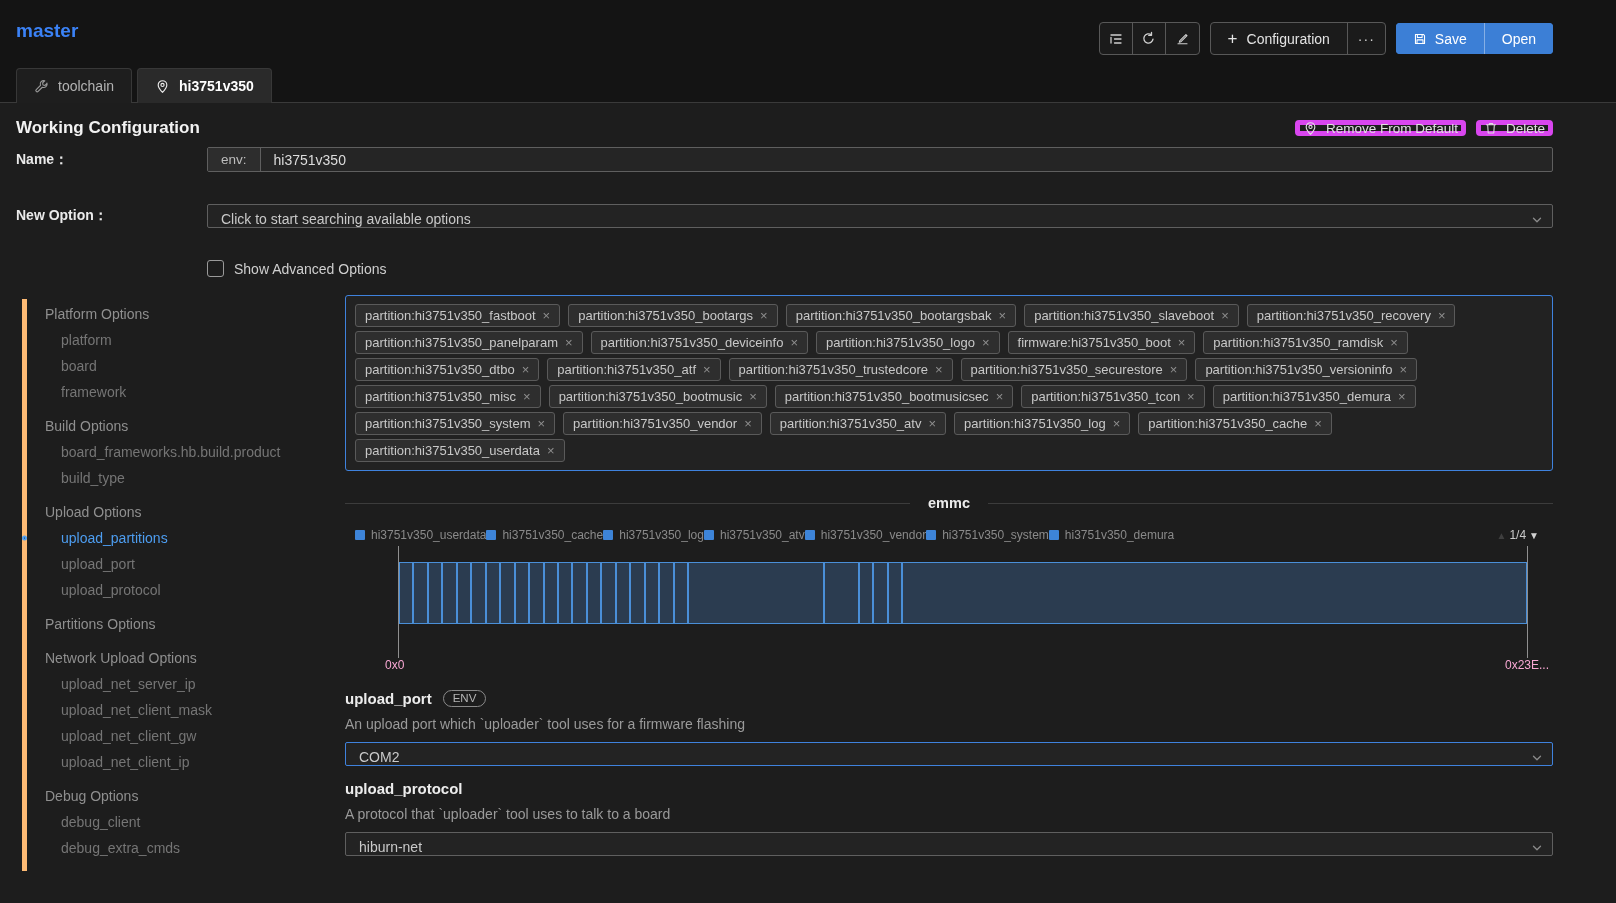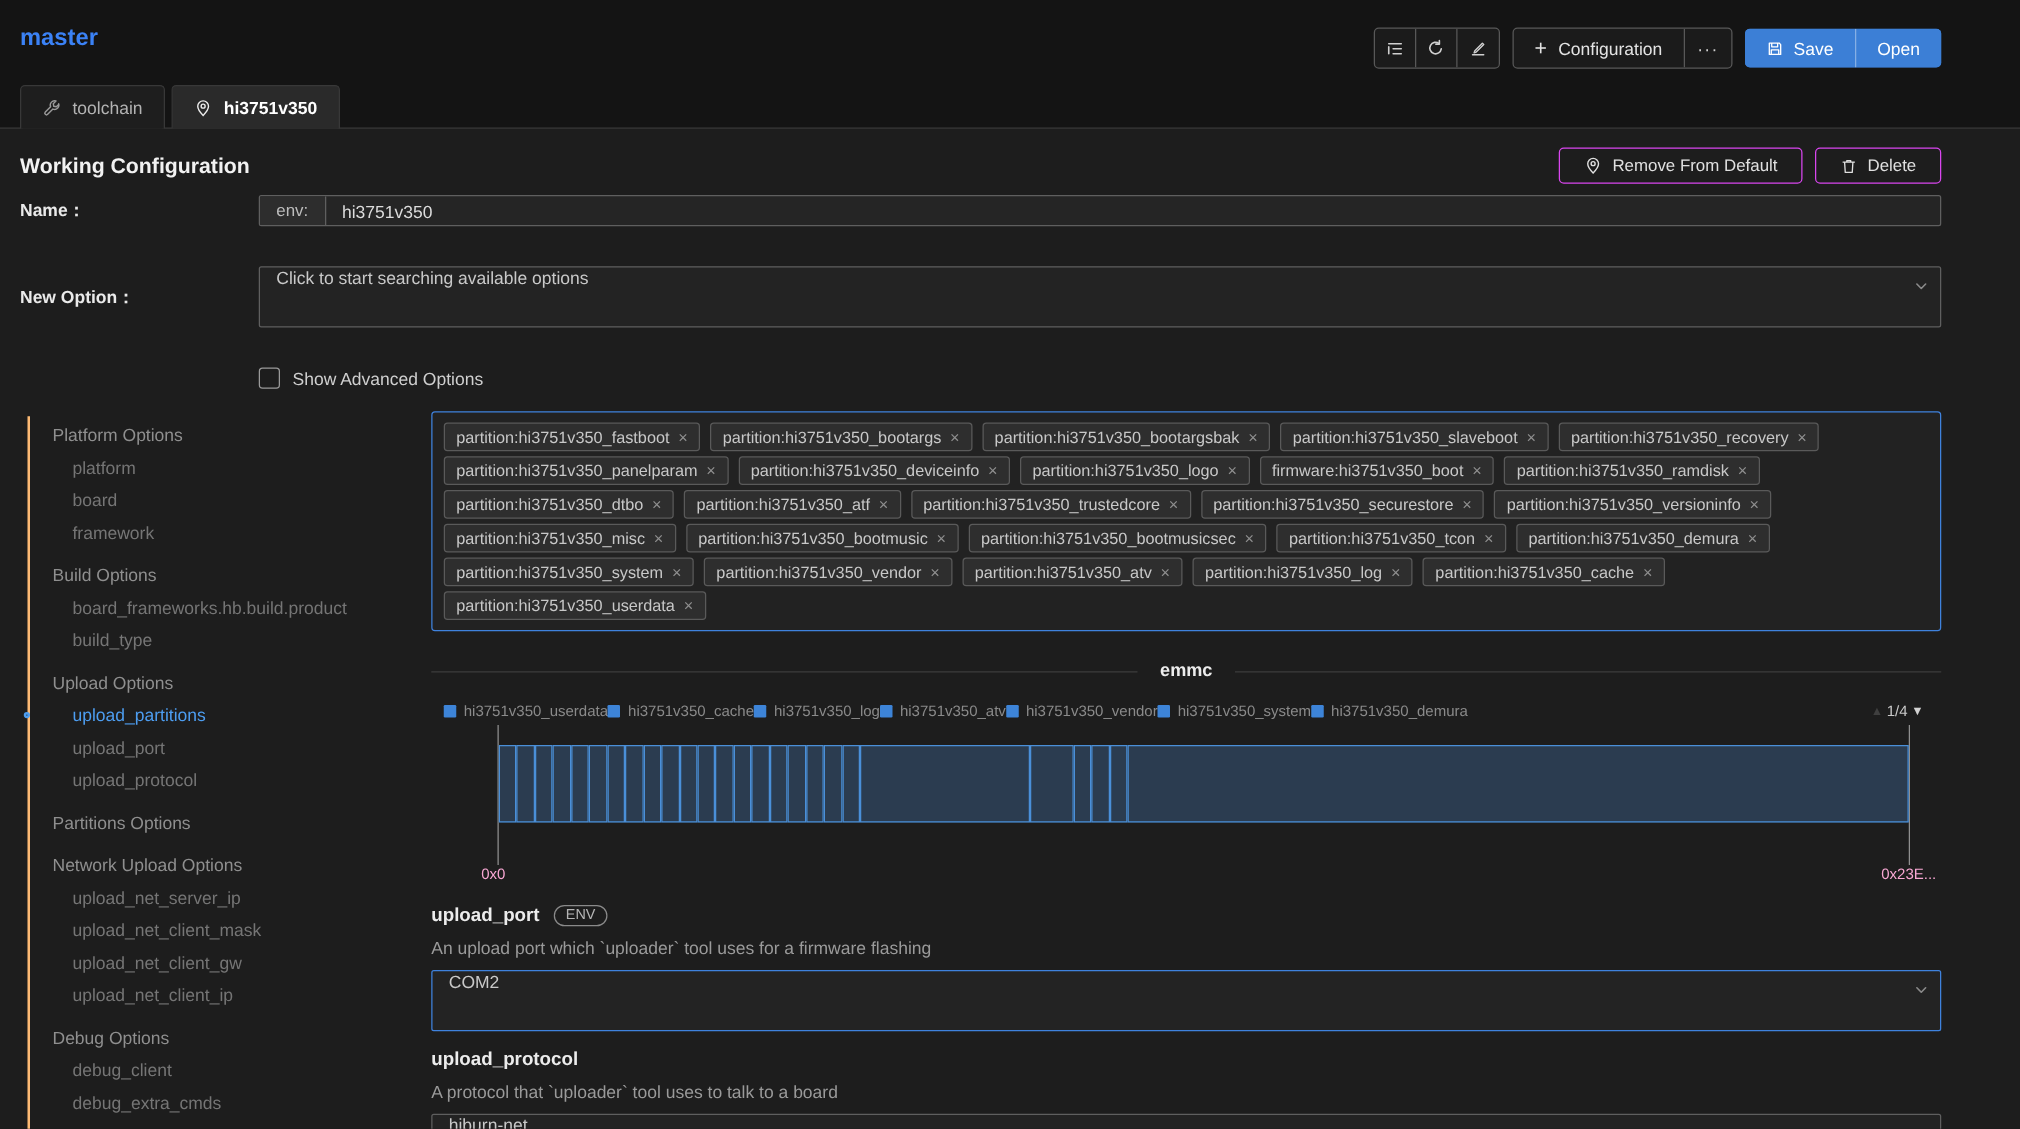--- a/index.html
+++ b/index.html
@@ -26,39 +26,39 @@
 .tab-row{display:flex;align-items:flex-end;padding-left:16px;height:41px;border-bottom:1px solid #3a3a3a;background:#141414}
 .tab{display:flex;align-items:center;gap:9px;height:35px;padding:0 17px;background:#1e1e1e;
   border:1px solid #383838;border-bottom:none;border-radius:4px 4px 0 0;margin-right:5px;margin-bottom:-1px;
   color:#b3b3b3;font-size:14px;cursor:pointer}
 .tab .tab-icon{color:#9a9a9a;display:flex}
 .tab.active{background:#2a2a2a;color:#fff;font-weight:700}
 .tab.active .tab-icon{color:#ececec}
 .wc-row{display:flex;align-items:center;justify-content:space-between;padding:15px 63px 9px 16px}
 .wc-title{font-size:17px;font-weight:700;color:#f2f2f2}
 .wc-actions{display:flex;gap:10px}
-.outline-btn{height:29px;display:flex;align-items:center;gap:8px;padding:0 19px;background:transparent;
-  border:1px solid #d946ef;border-radius:4px;color:#e0e0e0;font-size:13.5px;cursor:pointer;font-family:inherit}
+.outline-btn{height:16px;display:flex;align-items:center;gap:8px;padding:0 3px;background:transparent;
+  border:5px solid #d946ef;border-radius:4px;color:#e0e0e0;font-size:13.5px;cursor:pointer;font-family:inherit}
 .form-row{display:flex;align-items:center;padding:0 63px 0 16px;margin-bottom:32px}
 .form-label{flex:0 0 191px;font-weight:700;color:#eaeaea}
 .input-group{flex:1;display:flex;height:25px;border:1px solid #5f5f5f;border-radius:2px;background:#252525;overflow:hidden}
 .input-prefix{display:flex;align-items:center;padding:0 13px;background:#2d2d2d;border-right:1px solid #5f5f5f;
   color:#bdbdbd;font-size:13.5px}
 .input-group input{flex:1;background:transparent;border:none;outline:none;color:#dcdcdc;font-size:14px;
   padding:0 13px;font-family:inherit}
-.fake-select{height:49px;border:1px solid #5f5f5f;border-radius:2px;background:#232323;display:flex;
-  align-items:flex-start;padding:0 13px;color:#c9c9c9;font-size:14px;position:relative;cursor:pointer}
+.fake-select{height:24px;border:1px solid #5f5f5f;border-radius:2px;background:#232323;display:flex;
+  align-items:flex-end;padding:0 13px;color:#c9c9c9;font-size:14px;position:relative;cursor:pointer}
 .form-row .fake-select{flex:1}
 .fake-select .chev{position:absolute;right:9px;top:9px;color:#8a8a8a;display:flex}
 .fake-select.focus{border-color:#3f82dd}
 .checkbox-row{display:flex;align-items:center;gap:10px;margin:0 0 14px 207px;color:#cfcfcf}
 .checkbox{width:17px;height:17px;border:1px solid #9a9a9a;border-radius:3px;background:transparent;cursor:pointer}
 .content{display:flex;padding-right:63px}
 .sidebar{flex:0 0 345px;padding:8px 0 0 22px}
-.tree{border-left:2px solid #fdba74;padding:2px 0}
+.tree{border-left:5px solid #fdba74;padding:2px 0}
 .tree-group{margin-bottom:8px}
 .tree-group-label{padding-left:18px;line-height:26px;color:#8f8f8f}
 .tree-item{padding-left:34px;line-height:26px;color:#757575;position:relative;cursor:pointer;white-space:nowrap}
 .tree-item.active{color:#4d9df0}
 .tree-dot{position:absolute;left:-5px;top:50%;transform:translateY(-50%);width:5px;height:5px;
   border:2px solid #4d9df0;border-radius:50%;background:#1d1d1d}
 .main{flex:1;min-width:0}
 .chip-box{border:1px solid #3f82dd;border-radius:3px;background:#222;padding:8px 9px;display:flex;
   flex-wrap:wrap;gap:4px 8px;margin-top:4px}
 .chip{display:inline-flex;align-items:center;height:23px;padding:0 9px;background:#2e2e2e;

